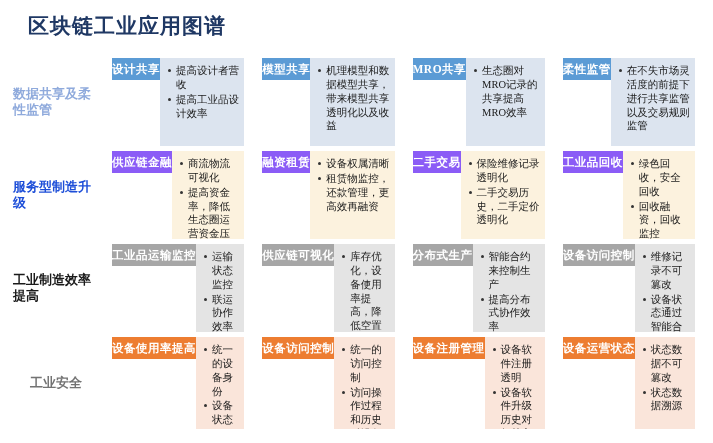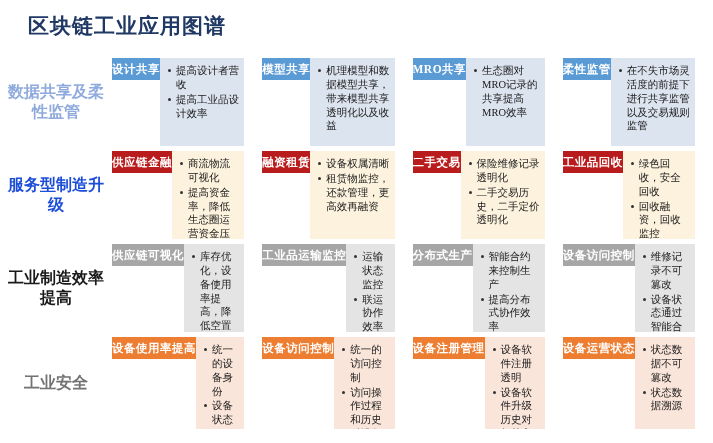--- a/index.html
+++ b/index.html
@@ -58,25 +58,24 @@
   .row.r3 { height: 88px; margin-top: 5px; }
   .row.r4 { height: 92px; margin-top: 5px; }
 
   
   .row-label {
     width: 112px;
     min-width: 112px;
     display: flex;
     align-items: center;
     justify-content: center;
-    text-align: center;
-    font-size: 16px;
+    font-size: 13px;
     font-weight: bold;
     line-height: 1.25;
-    padding: 0 2px;
+    padding: 0 13px;
     font-family: "Liberation Serif", "DejaVu Serif", serif;
   }
   .row-label.lbl-blue   { color: #8FAADC; }
   .row-label.lbl-gold   { color: #1d4ed8; }
   .row-label.lbl-gray   { color: #1a1a1a; }
   .row-label.lbl-orange { color: #737373; }
 
   
   .cards {
     flex: 1;
@@ -130,21 +129,21 @@
     width: 3px;
     height: 3px;
     background: #333;
     border-radius: 50%;
   }
 
   
   .theme-blue   .card-header { background: #5B9BD5; }
   .theme-blue   .card-body   { background: #DCE4EF; }
 
-  .theme-gold   .card-header { background: #b91c1c; }
+  .theme-gold   .card-header { background: #8b5cf6; }
   .theme-gold   .card-body   { background: #FCF2DE; }
 
   .theme-gray   .card-header { background: #A6A6A6; }
   .theme-gray   .card-body   { background: #E4E4E4; }
 
   .theme-orange .card-header { background: #ED7D31; }
   .theme-orange .card-body   { background: #FAE5DA; }
 </style>
 </head>
 <body>
@@ -232,34 +231,34 @@
                 <li>回收融资，回收监控</li>
               </ul>
             </div>
           </div>
         </div>
       </div>
       <div class="row r3 theme-gray">
         <div class="row-label lbl-gray">工业制造效率提高</div>
         <div class="cards">
           <div class="card">
+            <div class="card-header">工业品运输监控</div>
+            <div class="card-body">
+              <ul class="bullets">
+                <li>运输状态监控</li>
+                <li>联运协作效率</li>
+              </ul>
+            </div>
+          </div>
+          <div class="card">
             <div class="card-header">供应链可视化</div>
             <div class="card-body">
               <ul class="bullets">
                 <li>库存优化，设备使用率提高，降低空置率</li>
                 <li>减少协作摩擦</li>
-              </ul>
-            </div>
-          </div>
-          <div class="card">
-            <div class="card-header">工业品运输监控</div>
-            <div class="card-body">
-              <ul class="bullets">
-                <li>运输状态监控</li>
-                <li>联运协作效率</li>
               </ul>
             </div>
           </div>
           <div class="card">
             <div class="card-header">分布式生产</div>
             <div class="card-body">
               <ul class="bullets">
                 <li>智能合约来控制生产</li>
                 <li>提高分布式协作效率</li>
               </ul>

